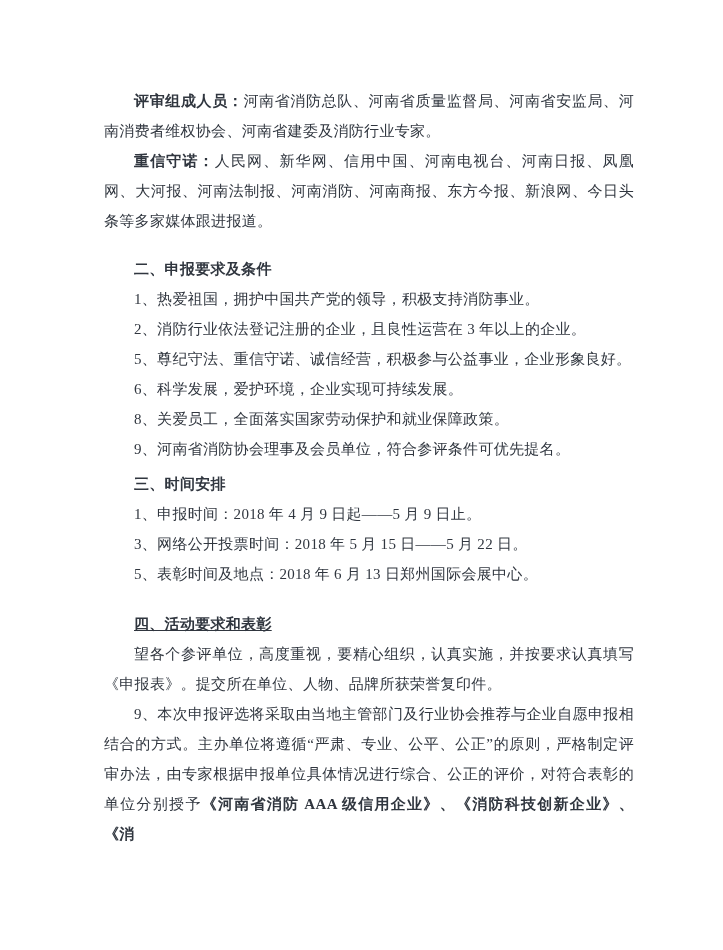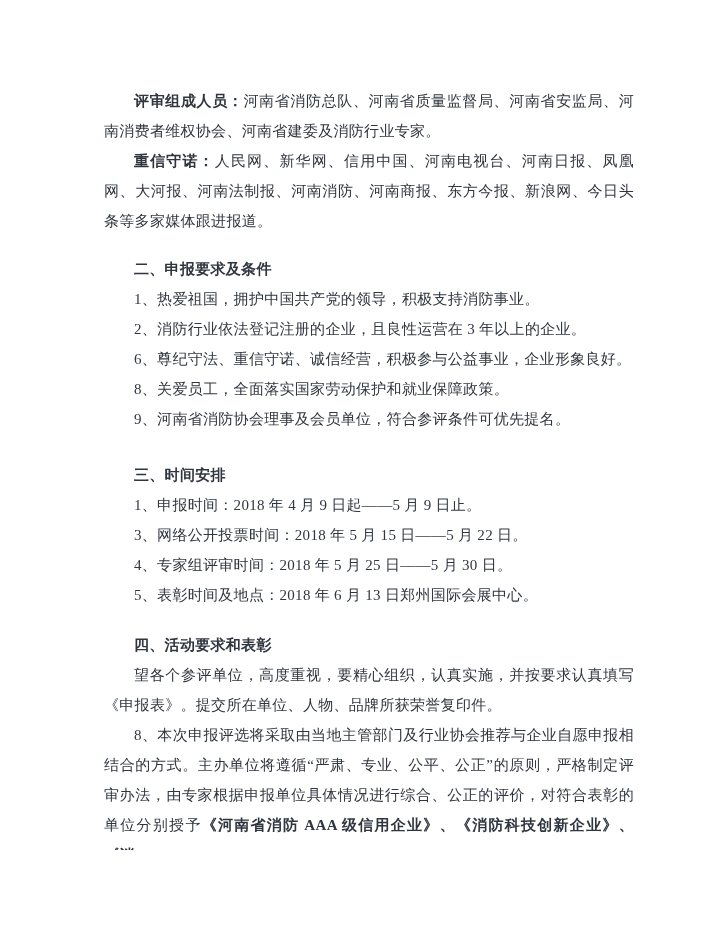--- a/index.html
+++ b/index.html
@@ -19,22 +19,22 @@
     width: 530px;
     font-size: 15px;
     line-height: 30px;
     text-align: justify;
     letter-spacing: 0.3px;
   }
   .para { margin: 0; text-indent: 2em; }
   .para-label { font-weight: bold; }
   .sec-heading { margin: 0; text-indent: 2em; font-weight: bold; }
   .sec-heading.s2 { margin-top: 18px; font-family: Liberation Serif, serif; }
-  .sec-heading.s3 { margin-top: 26px; }
-  .sec-heading.s4 { margin-top: 20px; }
+  .sec-heading.s3 { margin-top: 5px; }
+  .sec-heading.s4 { margin-top: 20px; text-decoration: underline; }
   .item { margin: 0; text-indent: 2em; }
   .bold-inline { font-weight: bold; }
   .watermark {
     position: absolute;
     left: 544px;
     top: 912px;
     display: flex;
     align-items: center;
     gap: 3px;
     color: #a6a6a6;
@@ -72,36 +72,36 @@
   <div class="content">
 
     <p class="para"><span class="para-label">评审组成人员：</span><span>河南省消防总队、河南省质量监督局、河南省安监局、河南消费者维权协会、河南省建委及消防行业专家。</span></p>
 
     <p class="para"><span class="para-label">重信守诺：</span><span>人民网、新华网、信用中国、河南电视台、河南日报、凤凰网、大河报、河南法制报、河南消防、河南商报、东方今报、新浪网、今日头条等多家媒体跟进报道。</span></p>
 
     <p class="sec-heading s2">二、申报要求及条件</p>
 
     <p class="item">1、热爱祖国，拥护中国共产党的领导，积极支持消防事业。</p>
     <p class="item">2、消防行业依法登记注册的企业，且良性运营在 3 年以上的企业。</p>
-    <p class="item">6、尊纪守法、重信守诺、诚信经营，积极参与公益事业，企业形象良好。</p>
+    <p class="item">5、尊纪守法、重信守诺、诚信经营，积极参与公益事业，企业形象良好。</p>
+    <p class="item">6、科学发展，爱护环境，企业实现可持续发展。</p>
     <p class="item">8、关爱员工，全面落实国家劳动保护和就业保障政策。</p>
     <p class="item">9、河南省消防协会理事及会员单位，符合参评条件可优先提名。</p>
 
     <p class="sec-heading s3">三、时间安排</p>
 
     <p class="item">1、申报时间：2018 年 4 月 9 日起——5 月 9 日止。</p>
     <p class="item">3、网络公开投票时间：2018 年 5 月 15 日——5 月 22 日。</p>
-    <p class="item">4、专家组评审时间：2018 年 5 月 25 日——5 月 30 日。</p>
     <p class="item">5、表彰时间及地点：2018 年 6 月 13 日郑州国际会展中心。</p>
 
     <p class="sec-heading s4">四、活动要求和表彰</p>
 
     <p class="para">望各个参评单位，高度重视，要精心组织，认真实施，并按要求认真填写《申报表》。提交所在单位、人物、品牌所获荣誉复印件。</p>
 
-    <p class="para"><span>8、本次申报评选将采取由当地主管部门及行业协会推荐与企业自愿申报相结合的方式。主办单位将遵循“严肃、专业、公平、公正”的原则，严格制定评审办法，由专家根据申报单位具体情况进行综合、公正的评价，对符合表彰的单位分别授予</span><span class="bold-inline">《河南省消防 AAA 级信用企业》、《消防科技创新企业》、《消</span></p>
+    <p class="para"><span>9、本次申报评选将采取由当地主管部门及行业协会推荐与企业自愿申报相结合的方式。主办单位将遵循“严肃、专业、公平、公正”的原则，严格制定评审办法，由专家根据申报单位具体情况进行综合、公正的评价，对符合表彰的单位分别授予</span><span class="bold-inline">《河南省消防 AAA 级信用企业》、《消防科技创新企业》、《消</span></p>
 
   </div>
 
   <div class="watermark">
     <span class="wm-logo"></span>
     <span class="wm-text">河南省消防协会</span>
   </div>
 </div>
 
 </body></html>

